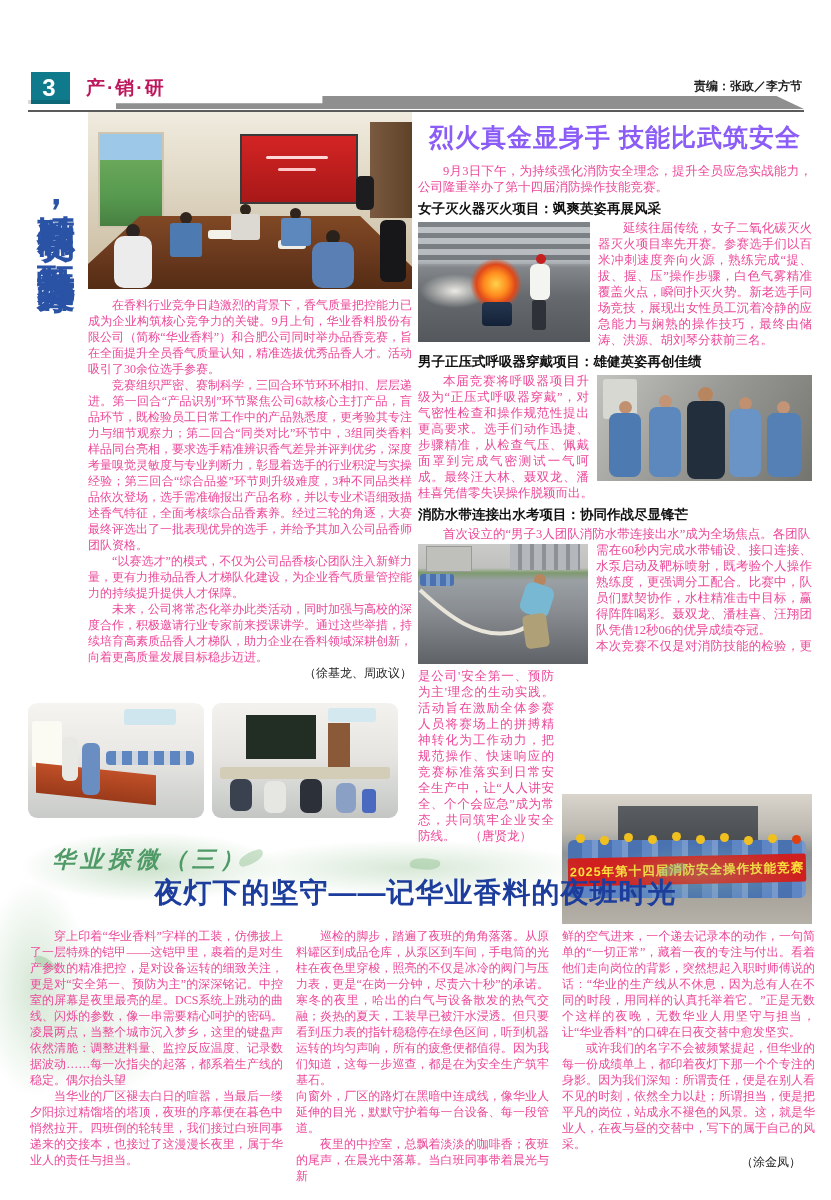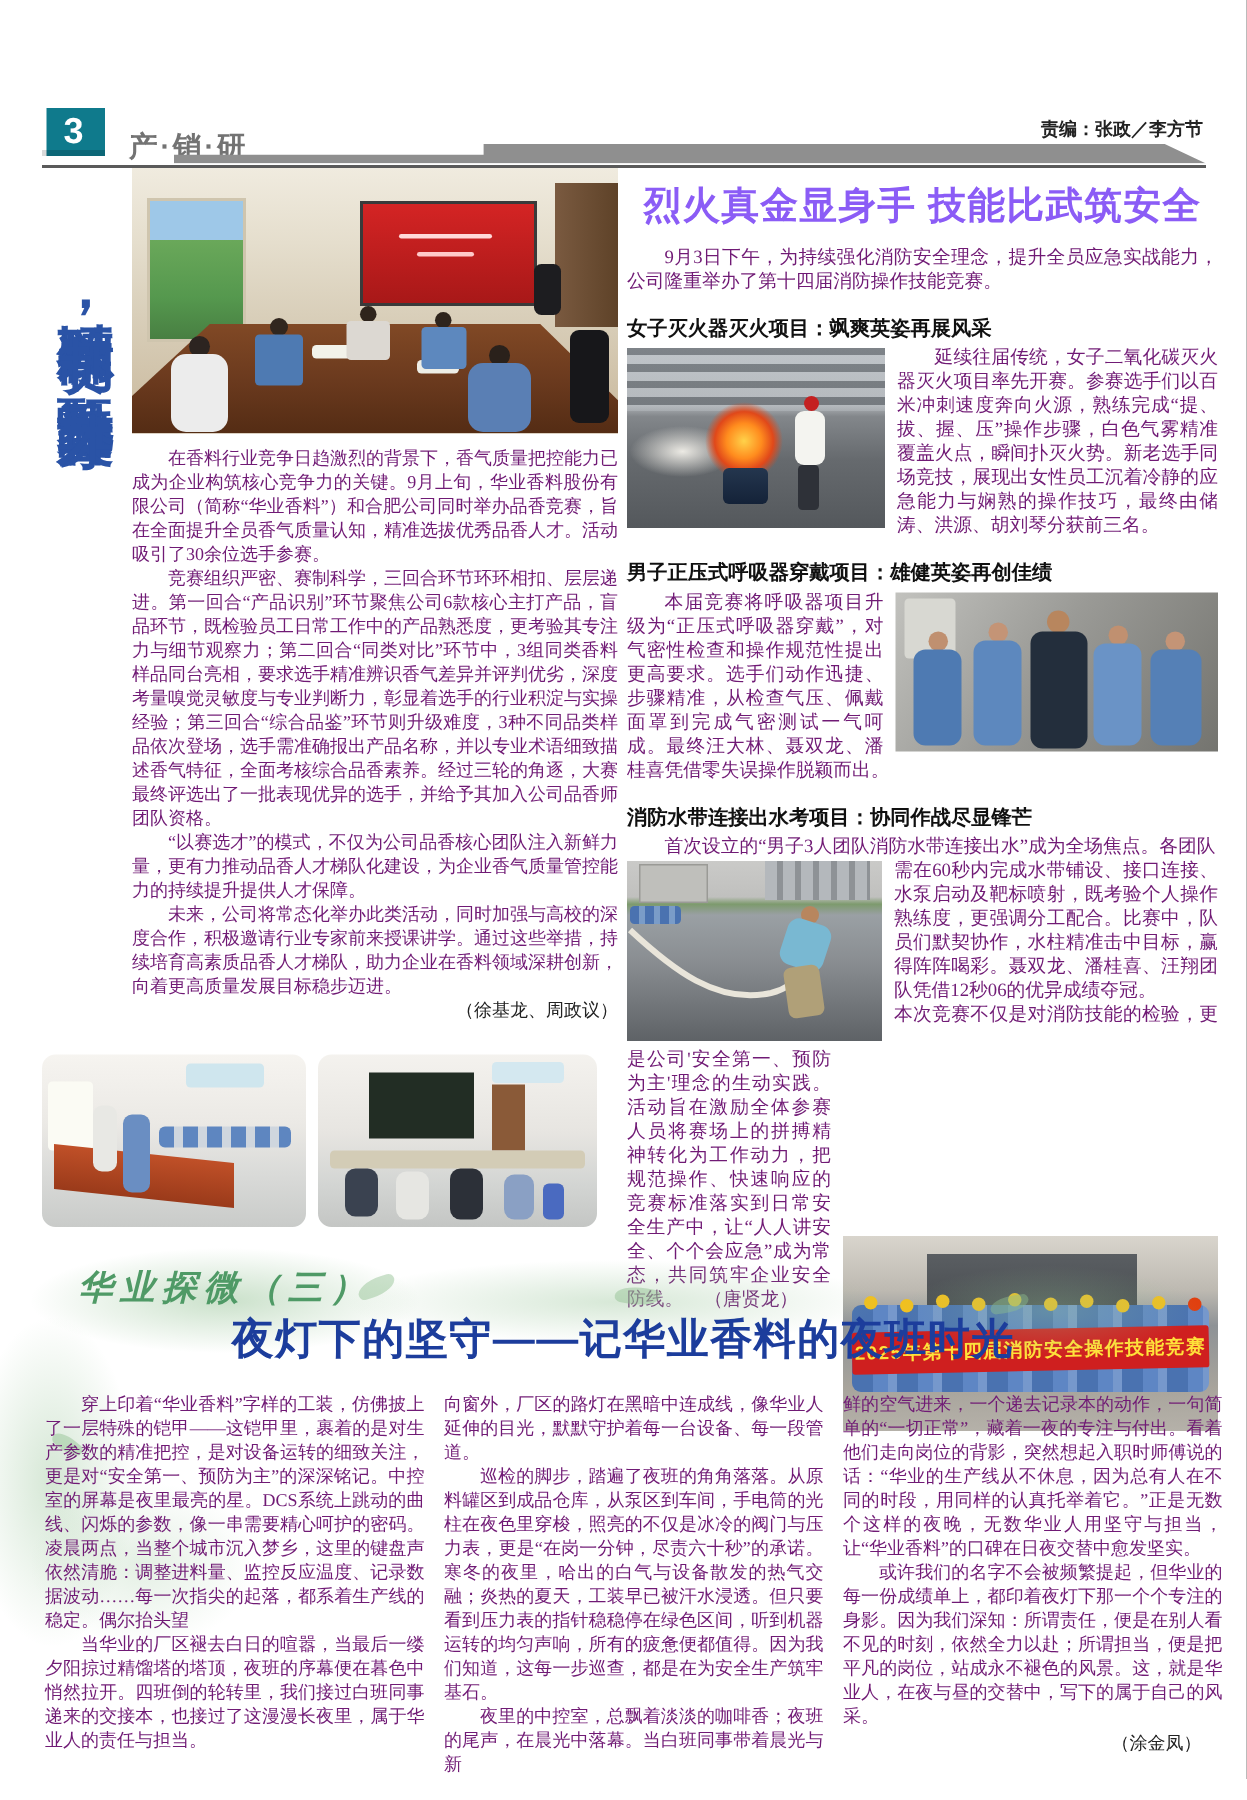--- a/index.html
+++ b/index.html
@@ -3,34 +3,34 @@
 <meta charset="utf-8">
 <style>
   html,body{margin:0;padding:0;background:#888;}
   .page{position:relative;width:831px;height:1200px;background:#ffffff;overflow:hidden;
         font-family:"Liberation Serif",serif;color:#1c1c1c;margin:0 auto;}
   
   .hdr{position:absolute;left:28px;top:70px;width:776px;height:45px;}
   .pagenum{position:absolute;left:0;top:2px;width:42px;height:32px;background:#0f7a8c;
            color:#fff;font:bold 24px/32px "Liberation Sans",sans-serif;text-align:center;
            box-shadow:inset 0 -4px 0 rgba(0,0,0,.15), inset 3px 0 0 #ffffff;}
-  .secname{position:absolute;left:58px;top:17px;color:#737373;
+  .secname{position:absolute;left:58px;top:6px;color:#be185d;
            font:bold 19px/24px "Liberation Sans",sans-serif;letter-spacing:2px;}
   .graybar{position:absolute;left:88px;top:26px;width:688px;height:13px;background:#8f8f8f;
            clip-path:polygon(0 55%,30% 55%,30% 0,96% 0,100% 100%,0 100%);}
   .hairline{position:absolute;left:0;top:40px;width:776px;height:2px;background:#5a5a5a;}
   .editor{position:absolute;right:2px;top:8px;font:bold 12px/16px "Liberation Sans",sans-serif;color:#222;}
   
   .vhead{position:absolute;left:28px;top:185px;height:492px;width:56px;
          writing-mode:vertical-rl;text-orientation:upright;
          font:bold 38px/56px "Liberation Sans",sans-serif;color:#2a53a6;letter-spacing:2px;}
   
-  .t{font:12.5px/16px "Liberation Serif",serif;text-align:justify;margin:0;color:#701a75;}
+  .t{font:12.5px/16px "Liberation Serif",serif;text-align:justify;margin:0;color:#ec4899;}
   .ind{text-indent:2em;}
-  .sh{font:bold 13.5px/19px "Liberation Sans",sans-serif;color:#101010;margin:14px 0 2px;}
+  .sh{font:bold 13.5px/19px "Liberation Sans",sans-serif;color:#101010;margin:4px 0 2px;}
   .byline{font:12px/16px "Liberation Serif",serif;color:#222;text-align:right;}
   
   .leftcol{position:absolute;left:88px;top:112px;width:324px;}
   .leftcol .t{font-size:12px;}
   .photo{position:relative;overflow:hidden;}
   .ph-meeting{width:324px;height:177px;background:linear-gradient(180deg,#f0ebdf 0%,#e5decd 28%,#d9cfba 55%,#c9b89c 100%);}
   .lefttext{margin-top:8px;}
   .leftphotos{position:absolute;left:28px;top:703px;width:384px;height:116px;}
   .ph-train-a{position:absolute;left:0;top:0;width:176px;height:115px;border-radius:9px;
       background:linear-gradient(180deg,#f6f4f0 0%,#ebe9e5 40%,#d9dad8 70%,#c9cbc9 100%);}
@@ -218,22 +218,22 @@
 
     <div class="kicker">华业探微（三）</div>
     <div class="btitle">夜灯下的坚守——记华业香料的夜班时光</div>
 
     <div class="cols">
       <div class="col">
         <p class="t ind">穿上印着“华业香料”字样的工装，仿佛披上了一层特殊的铠甲——这铠甲里，裹着的是对生产参数的精准把控，是对设备运转的细致关注，更是对“安全第一、预防为主”的深深铭记。中控室的屏幕是夜里最亮的星。DCS系统上跳动的曲线、闪烁的参数，像一串需要精心呵护的密码。凌晨两点，当整个城市沉入梦乡，这里的键盘声依然清脆：调整进料量、监控反应温度、记录数据波动……每一次指尖的起落，都系着生产线的稳定。偶尔抬头望</p>
         <p class="t ind">当华业的厂区褪去白日的喧嚣，当最后一缕夕阳掠过精馏塔的塔顶，夜班的序幕便在暮色中悄然拉开。四班倒的轮转里，我们接过白班同事递来的交接本，也接过了这漫漫长夜里，属于华业人的责任与担当。</p>
       </div>
       <div class="col">
+        <p class="t ind">巡检的脚步，踏遍了夜班的角角落落。从原料罐区到成品仓库，从泵区到车间，手电筒的光柱在夜色里穿梭，照亮的不仅是冰冷的阀门与压力表，更是“在岗一分钟，尽责六十秒”的承诺。寒冬的夜里，哈出的白气与设备散发的热气交融；炎热的夏天，工装早已被汗水浸透。但只要看到压力表的指针稳稳停在绿色区间，听到机器运转的均匀声响，所有的疲惫便都值得。因为我们知道，这每一步巡查，都是在为安全生产筑牢基石。</p>
         <p class="t">向窗外，厂区的路灯在黑暗中连成线，像华业人延伸的目光，默默守护着每一台设备、每一段管道。</p>
-        <p class="t ind">巡检的脚步，踏遍了夜班的角角落落。从原料罐区到成品仓库，从泵区到车间，手电筒的光柱在夜色里穿梭，照亮的不仅是冰冷的阀门与压力表，更是“在岗一分钟，尽责六十秒”的承诺。寒冬的夜里，哈出的白气与设备散发的热气交融；炎热的夏天，工装早已被汗水浸透。但只要看到压力表的指针稳稳停在绿色区间，听到机器运转的均匀声响，所有的疲惫便都值得。因为我们知道，这每一步巡查，都是在为安全生产筑牢基石。</p>
         <p class="t ind">夜里的中控室，总飘着淡淡的咖啡香；夜班的尾声，在晨光中落幕。当白班同事带着晨光与新</p>
       </div>
       <div class="col">
         <p class="t">鲜的空气进来，一个递去记录本的动作，一句简单的“一切正常”，藏着一夜的专注与付出。看着他们走向岗位的背影，突然想起入职时师傅说的话：“华业的生产线从不休息，因为总有人在不同的时段，用同样的认真托举着它。”正是无数个这样的夜晚，无数华业人用坚守与担当，让“华业香料”的口碑在日夜交替中愈发坚实。</p>
         <p class="t ind">或许我们的名字不会被频繁提起，但华业的每一份成绩单上，都印着夜灯下那一个个专注的身影。因为我们深知：所谓责任，便是在别人看不见的时刻，依然全力以赴；所谓担当，便是把平凡的岗位，站成永不褪色的风景。这，就是华业人，在夜与昼的交替中，写下的属于自己的风采。</p>
         <div class="byline" style="padding-right:14px;margin-top:2px;">（涂金凤）</div>
       </div>
     </div>
   </div>
 

